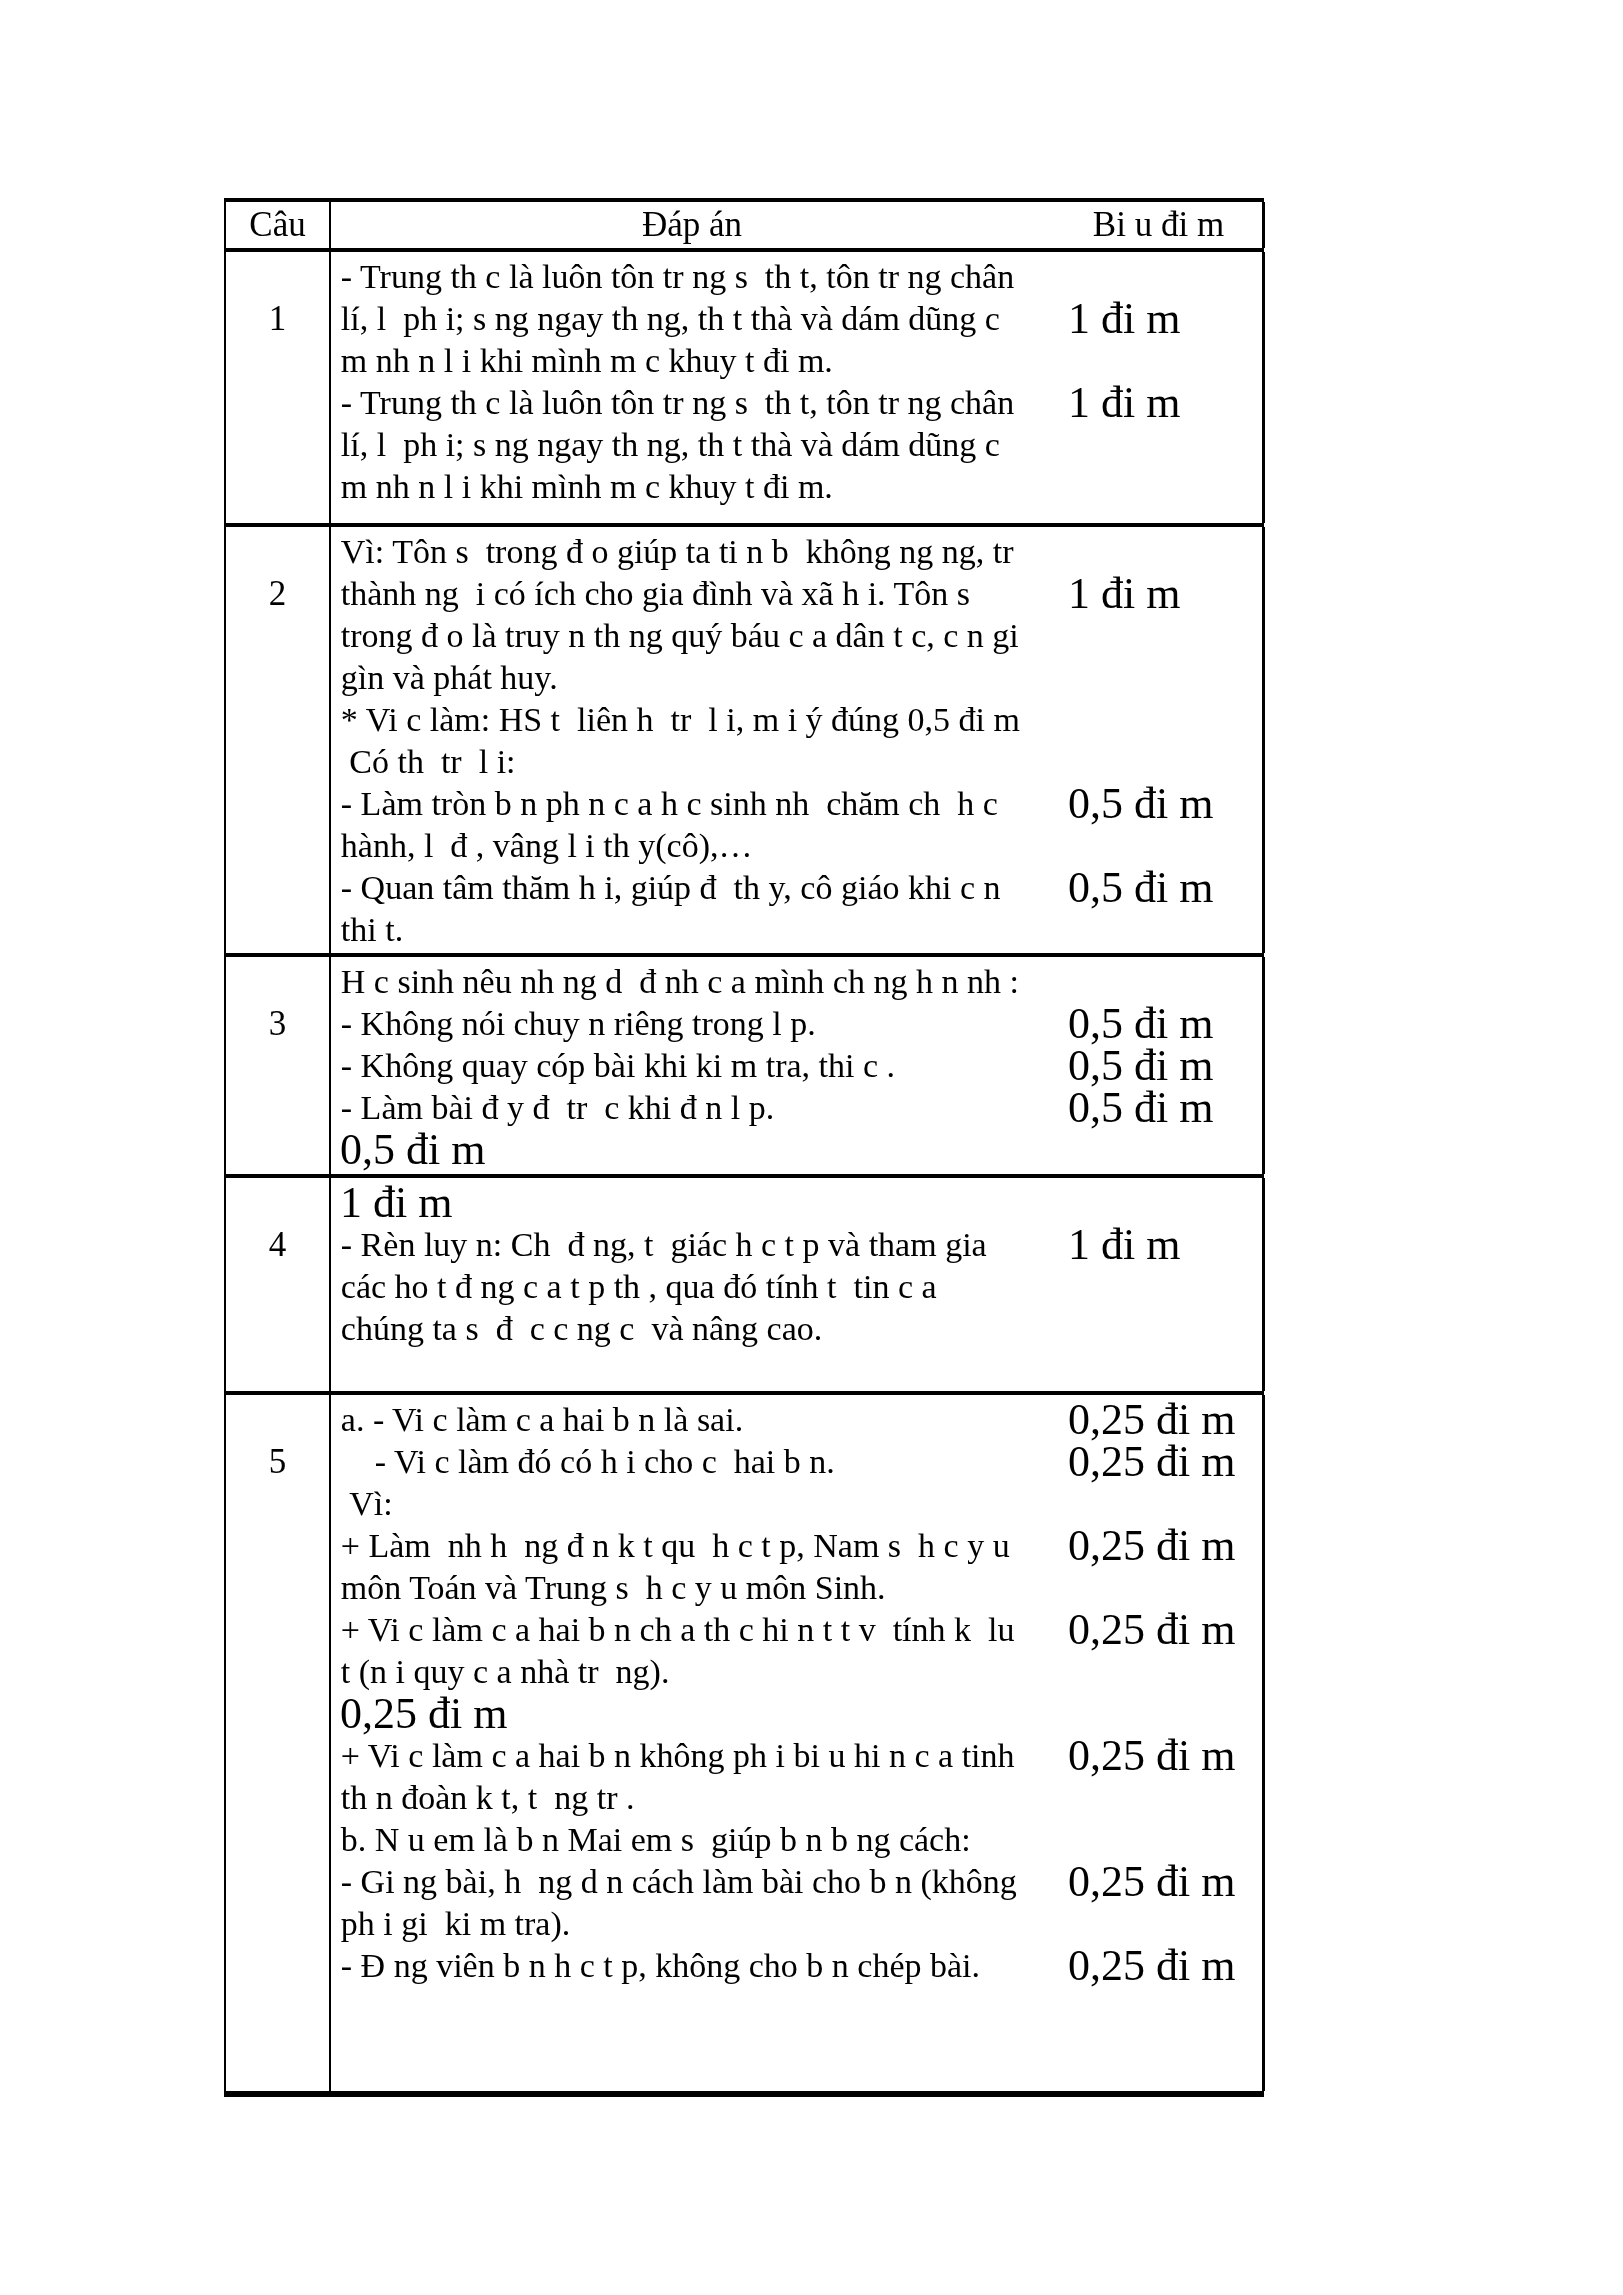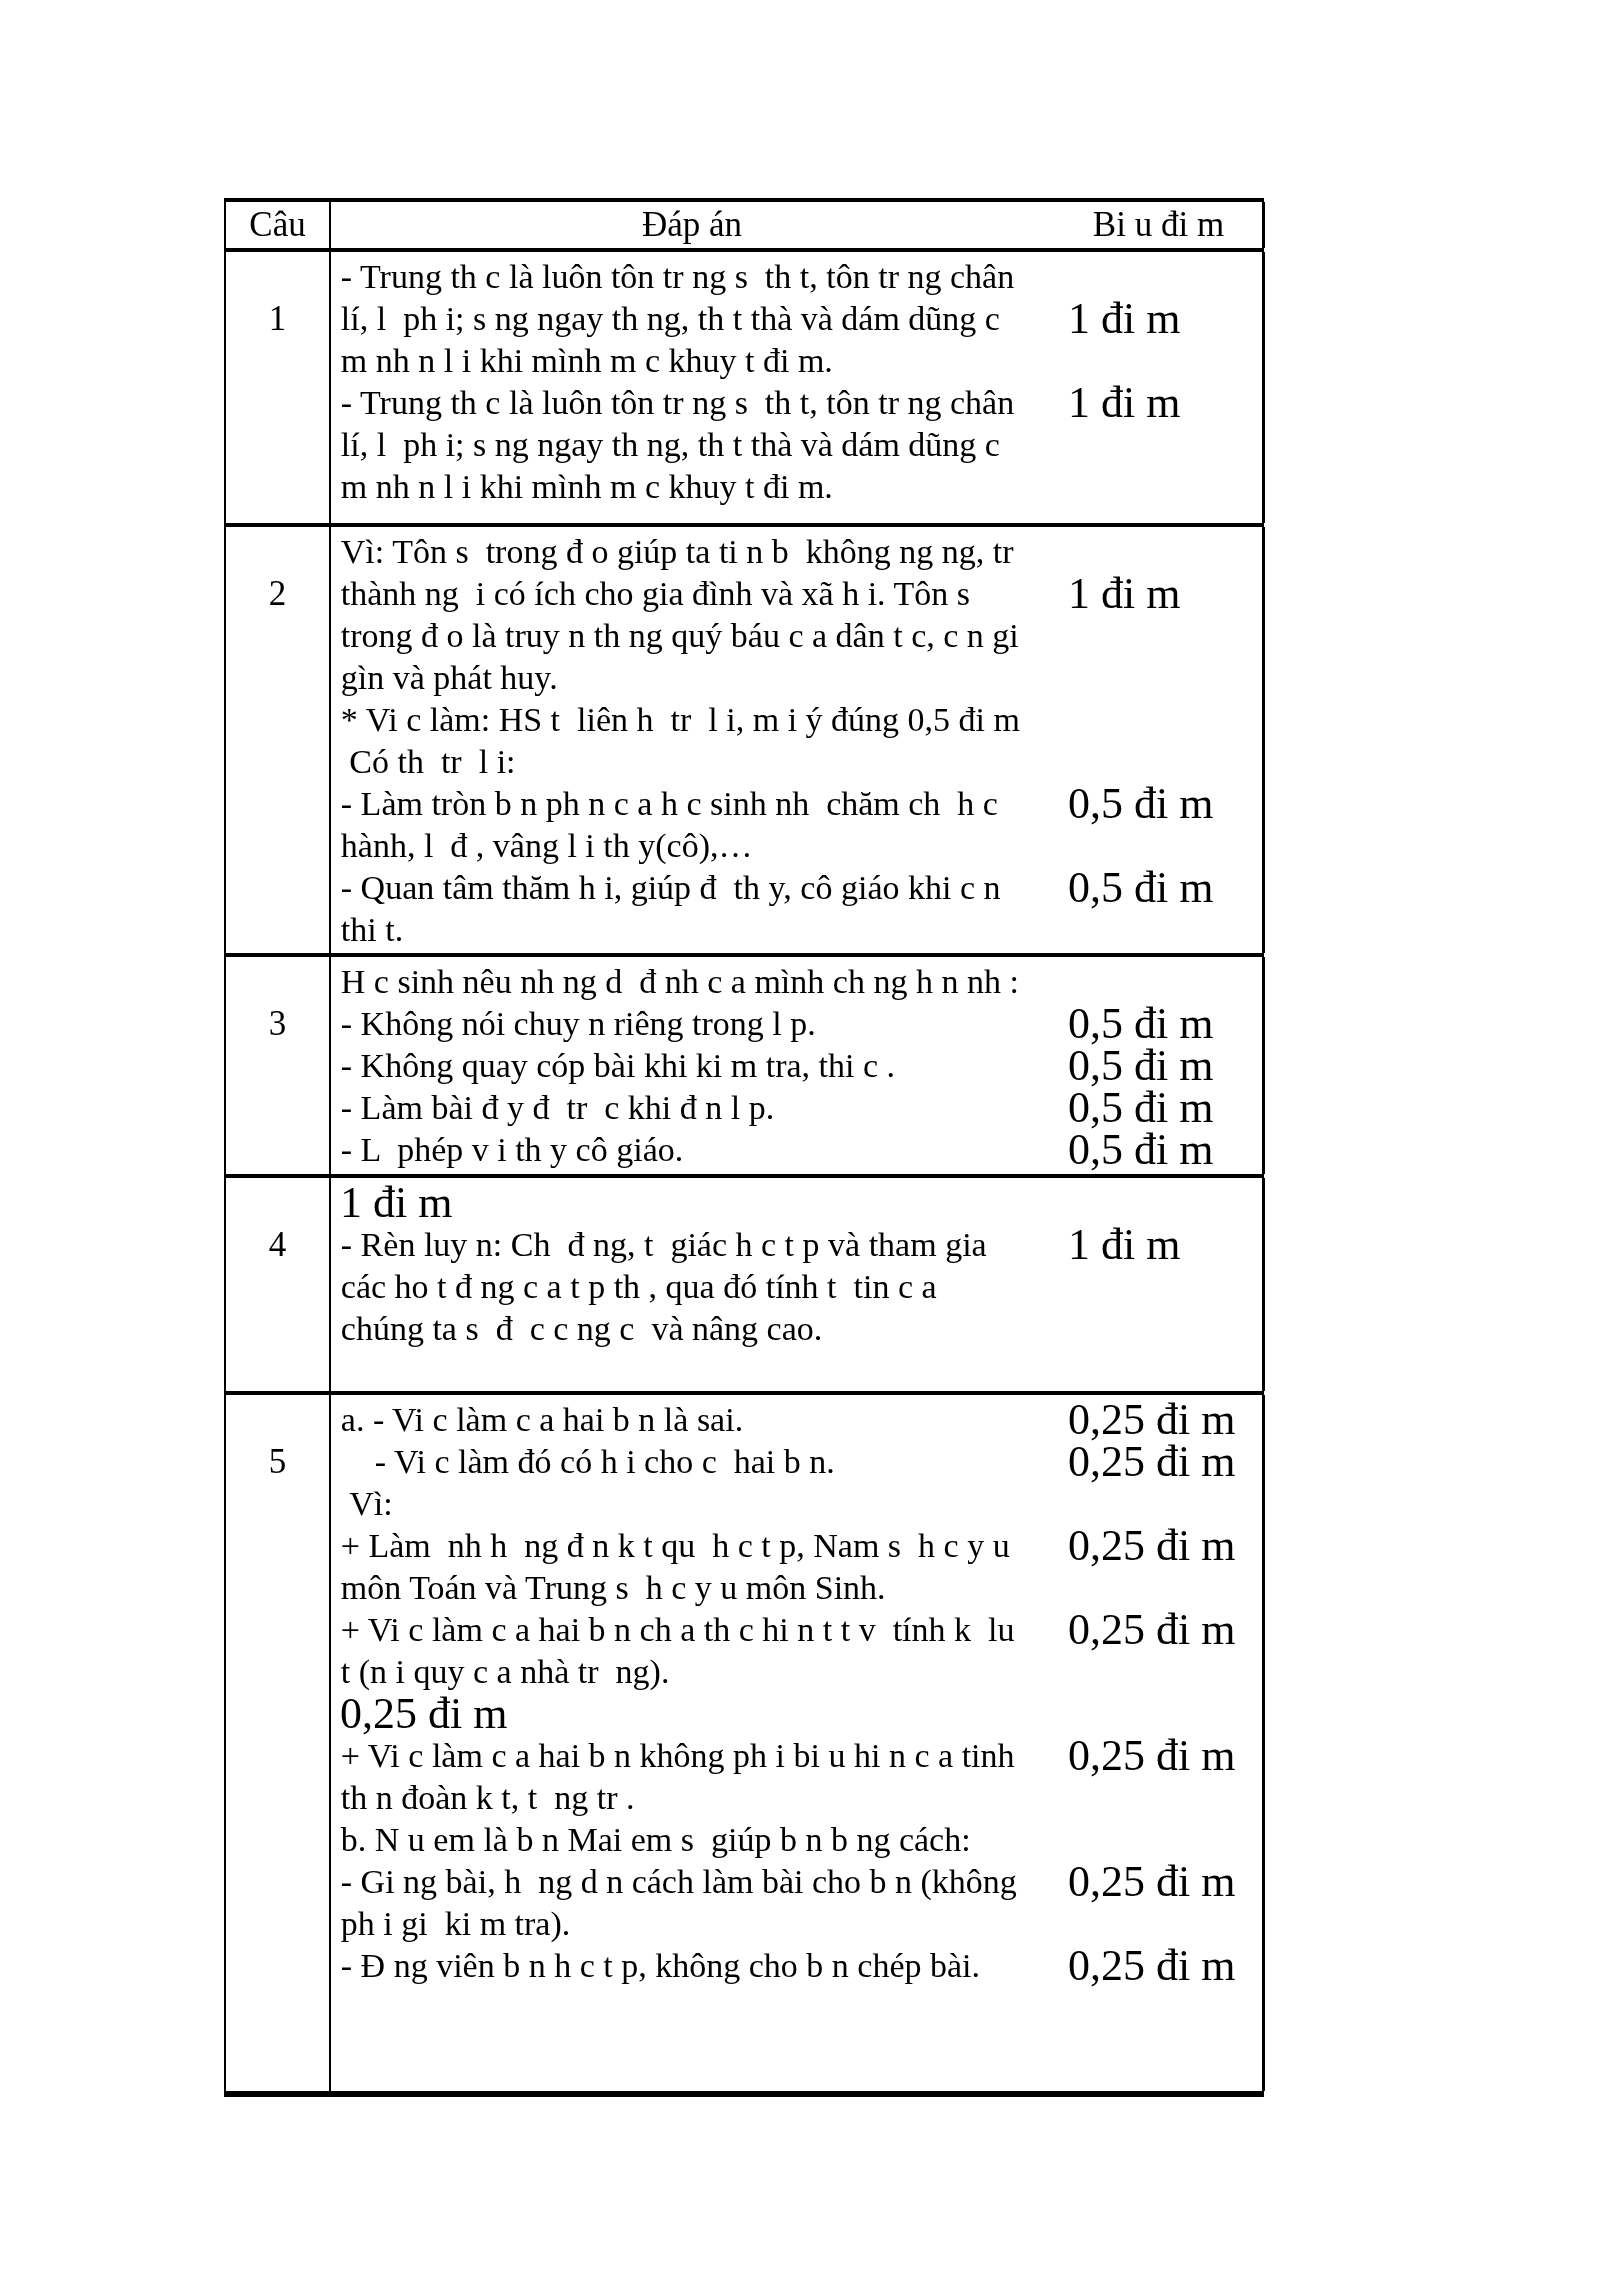--- a/index.html
+++ b/index.html
@@ -160,21 +160,20 @@
       </div>
       <div class="para">
         <div class="ptext">- Không quay cóp bài khi ki m tra, thi c .</div>
         <div class="pscore"><span class="score">0,5 đi m</span></div>
       </div>
       <div class="para">
         <div class="ptext">- Làm bài đ y đ  tr  c khi đ n l p.</div>
         <div class="pscore"><span class="score">0,5 đi m</span></div>
       </div>
       <div class="para">
-        <div class="ptext">- L  phép v i th y cô giáo.</div>
         <div class="pscore"><span class="score">0,5 đi m</span></div>
       </div>
     </div>
     <div class="vline v1"></div>
     <div class="vline v2"></div>
   </div>
 
   <div class="trow r4">
     <div class="cau-cell">4</div>
     <div class="content">

